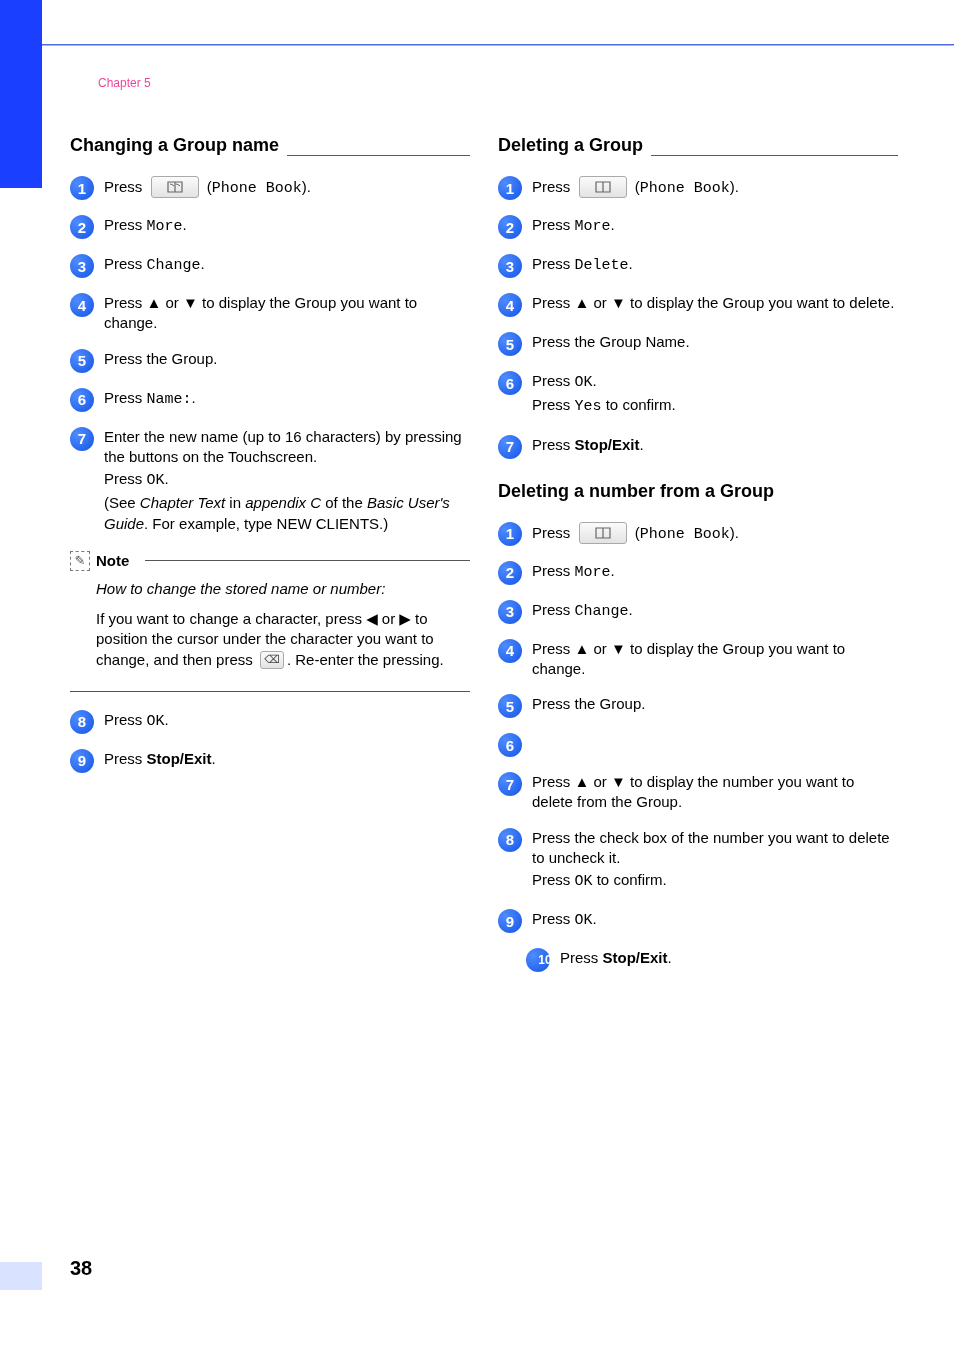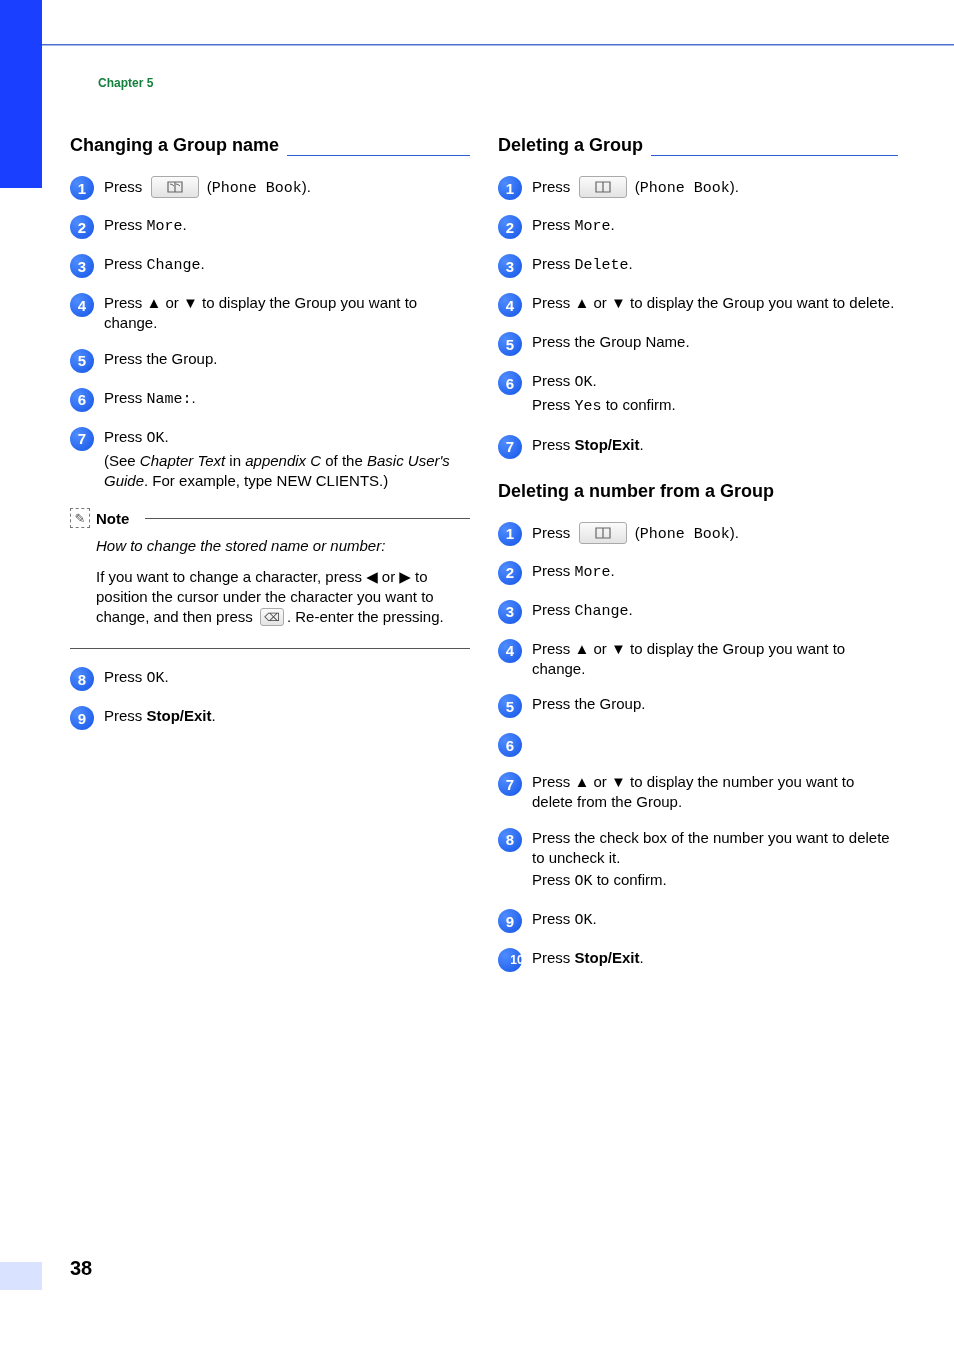--- a/index.html
+++ b/index.html
@@ -23,22 +23,21 @@
     left: 42px; right: 0;
     top: 44px;
     height: 2px;
     border-top: 1px solid #4d6fd7;
     border-bottom: 1px solid #a6b6e8;
   }
   .chapter {
     position: absolute;
     left: 98px; top: 76px;
     font-size: 12px;
-    color: #15803d;
-    font-weight: bold;
+    color: #ec4899;
   }
   .content {
     position: absolute;
     left: 70px; top: 135px;
     width: 828px;
     display: flex;
     gap: 28px;
   }
   .col { width: 400px; }
   h2.section {
@@ -62,21 +61,21 @@
     background: radial-gradient(circle at 30% 30%, #4f8cff, #1455e6);
     border-radius: 50%;
     color: #fff;
     font-weight: bold;
     font-size: 15px;
     display: flex;
     align-items: center;
     justify-content: center;
     font-family: Arial, sans-serif;
   }
-  .num.ten { font-size: 12px; padding-left:14px; }
+  .num.ten { font-size: 12px; padding-left:14px;margin-left:28px; }
   .body { flex: 1; line-height: 1.35; font-size: 15px; }
   .body p { margin: 0 0 2px 0; }
   .mono { font-family: "Courier New", monospace; font-size: 15px; }
   .italic { font-style: italic; }
   .bold { font-weight: bold; }
 
   .btn-icon {
     display: inline-flex;
     align-items: center;
     justify-content: center;
@@ -198,20 +197,21 @@
     </div>
 
     <div class="step">
       <div class="num">6</div>
       <div class="body"><span>Press </span><span class="mono">Name:</span><span>.</span></div>
     </div>
 
     <div class="step">
       <div class="num">7</div>
       <div class="body">
+        <p>Enter the new name (up to 16 characters) by pressing the buttons on the Touchscreen.</p>
         <p><span>Press </span><span class="mono">OK</span><span>.</span></p>
         <p><span>(See </span><span class="italic">Chapter Text</span><span> in </span><span class="italic">appendix C</span><span> of the </span><span class="italic">Basic User's Guide</span><span>. For example, type NEW CLIENTS.)</span></p>
       </div>
     </div>
 
     <div class="note-box">
       <div class="note-head">
         <span class="note-icon">✎</span>
         <span class="nt">Note</span>
         <span class="rule"></span>

